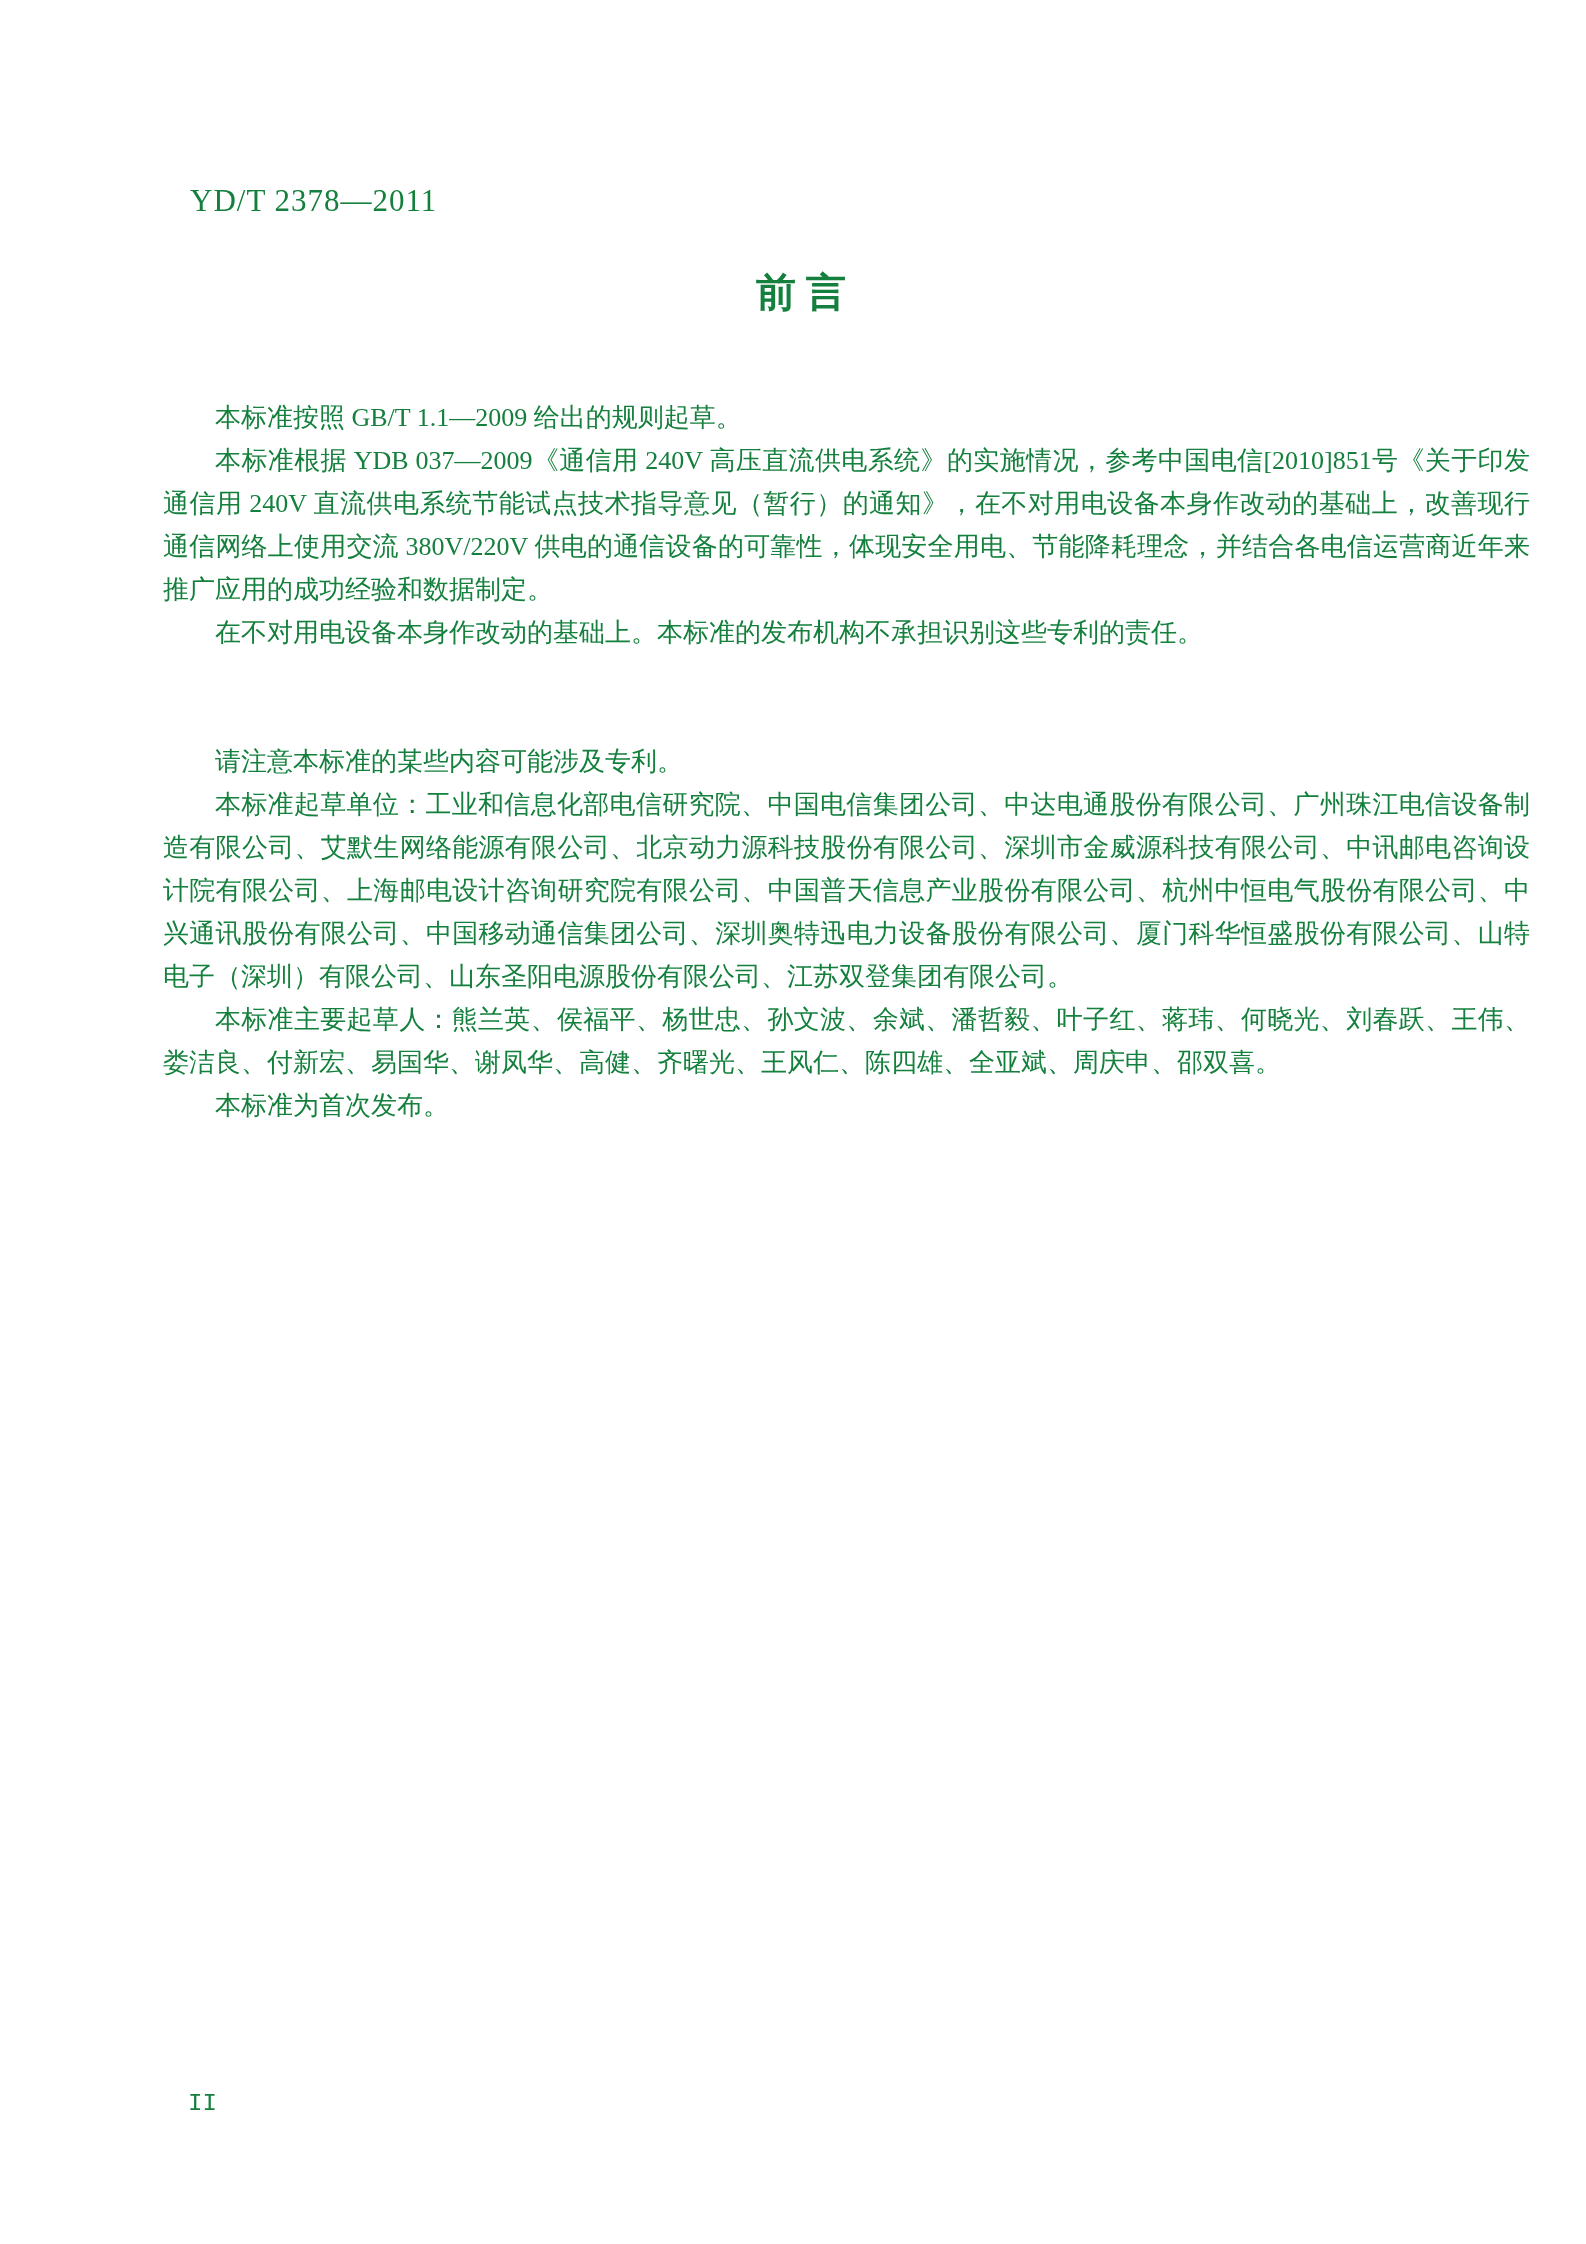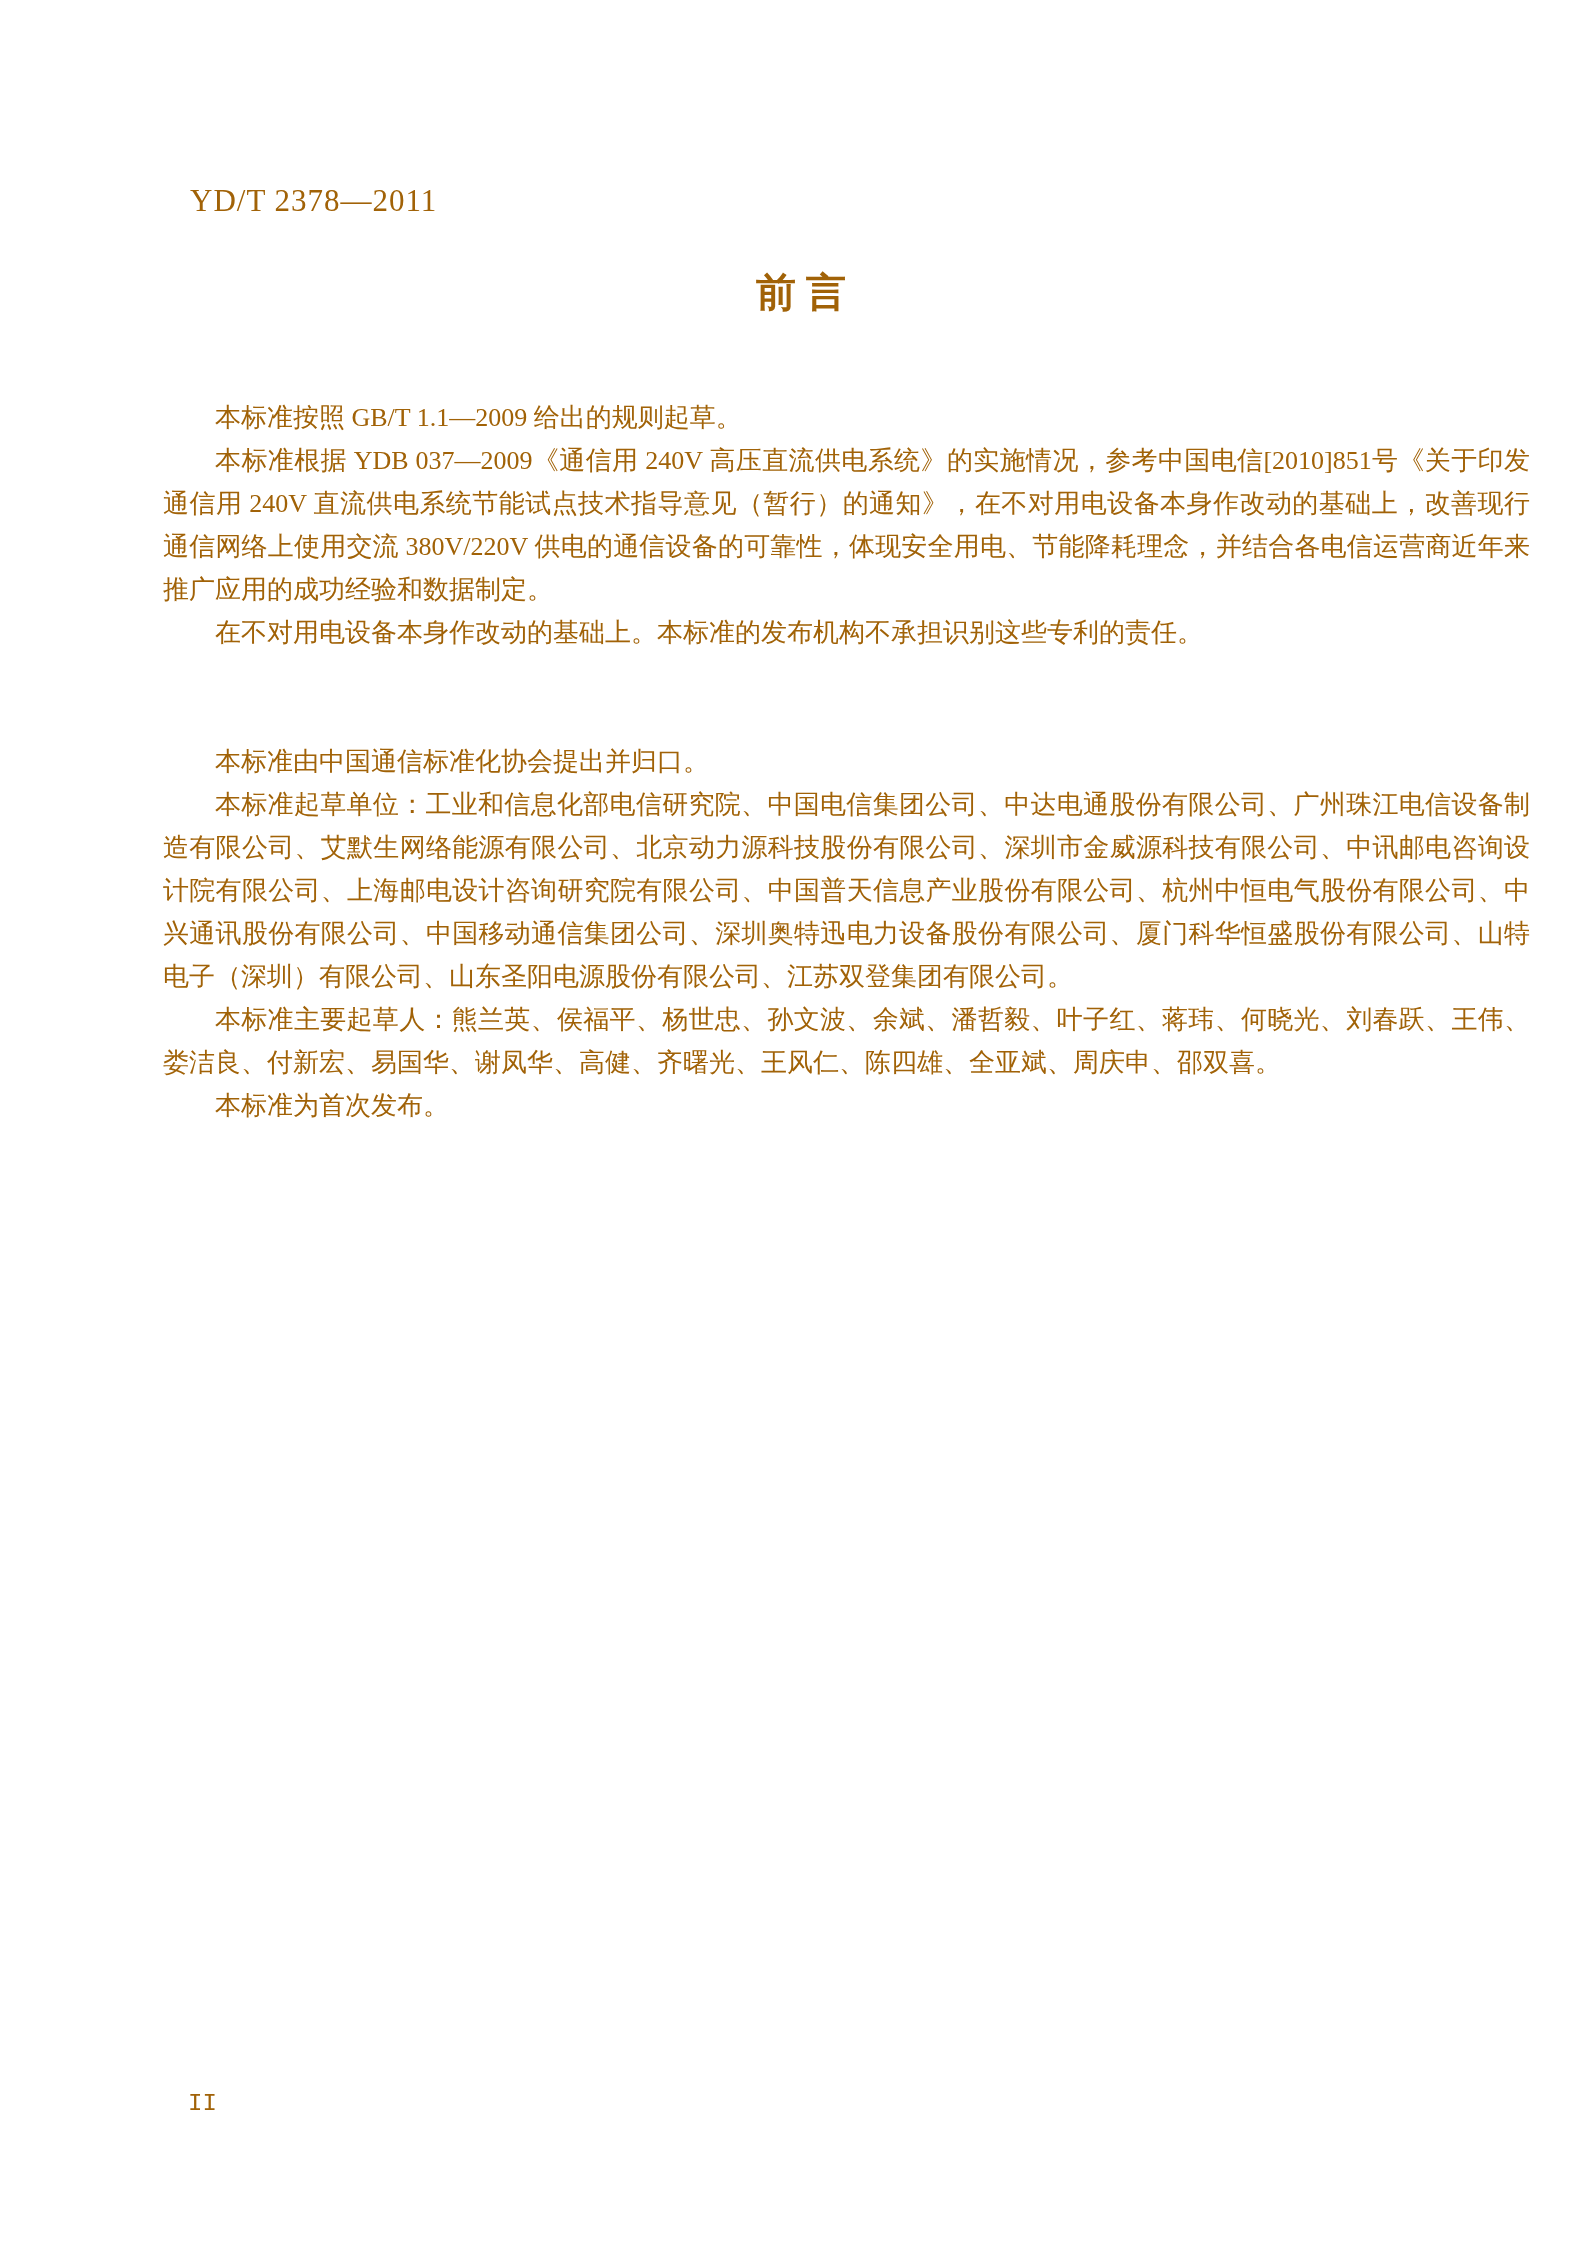--- a/index.html
+++ b/index.html
@@ -5,21 +5,21 @@
   html, body {
     margin: 0;
     padding: 0;
     background: #ffffff;
   }
   .page {
     position: relative;
     width: 1586px;
     height: 2244px;
     background: #ffffff;
-    color: #a16207;
+    color: #15803d;
     overflow: hidden;
   }
   .page-header {
     position: absolute;
     left: 190px;
     top: 183px;
     font-family: "Liberation Serif", "DejaVu Serif", serif;
     font-size: 31px;
     font-weight: 500;
     letter-spacing: 1px;
@@ -68,21 +68,21 @@
 <div class="page">
 
   <div class="page-header">YD/T 2378—2011</div>
 
   <h1 class="doc-title">前言</h1>
 
   <div class="body-text">
     <p>本标准按照 GB/T 1.1—2009 给出的规则起草。</p>
     <p>本标准根据 YDB 037—2009《通信用 240V 高压直流供电系统》的实施情况，参考中国电信[2010]851号《关于印发通信用 240V 直流供电系统节能试点技术指导意见（暂行）的通知》，在不对用电设备本身作改动的基础上，改善现行通信网络上使用交流 380V/220V 供电的通信设备的可靠性，体现安全用电、节能降耗理念，并结合各电信运营商近年来推广应用的成功经验和数据制定。</p>
     <p>在不对用电设备本身作改动的基础上。本标准的发布机构不承担识别这些专利的责任。</p>
-    <p class="section-gap">本标准由中国通信标准化协会提出并归口。</p>
+    <p class="section-gap">请注意本标准的某些内容可能涉及专利。</p>
     <p>本标准起草单位：工业和信息化部电信研究院、中国电信集团公司、中达电通股份有限公司、广州珠江电信设备制造有限公司、艾默生网络能源有限公司、北京动力源科技股份有限公司、深圳市金威源科技有限公司、中讯邮电咨询设计院有限公司、上海邮电设计咨询研究院有限公司、中国普天信息产业股份有限公司、杭州中恒电气股份有限公司、中兴通讯股份有限公司、中国移动通信集团公司、深圳奥特迅电力设备股份有限公司、厦门科华恒盛股份有限公司、山特电子（深圳）有限公司、山东圣阳电源股份有限公司、江苏双登集团有限公司。</p>
     <p>本标准主要起草人：熊兰英、侯福平、杨世忠、孙文波、余斌、潘哲毅、叶子红、蒋玮、何晓光、刘春跃、王伟、娄洁良、付新宏、易国华、谢凤华、高健、齐曙光、王风仁、陈四雄、全亚斌、周庆申、邵双喜。</p>
     <p>本标准为首次发布。</p>
   </div>
 
   <div class="page-number">II</div>
 
 </div>
 
 </body></html>

